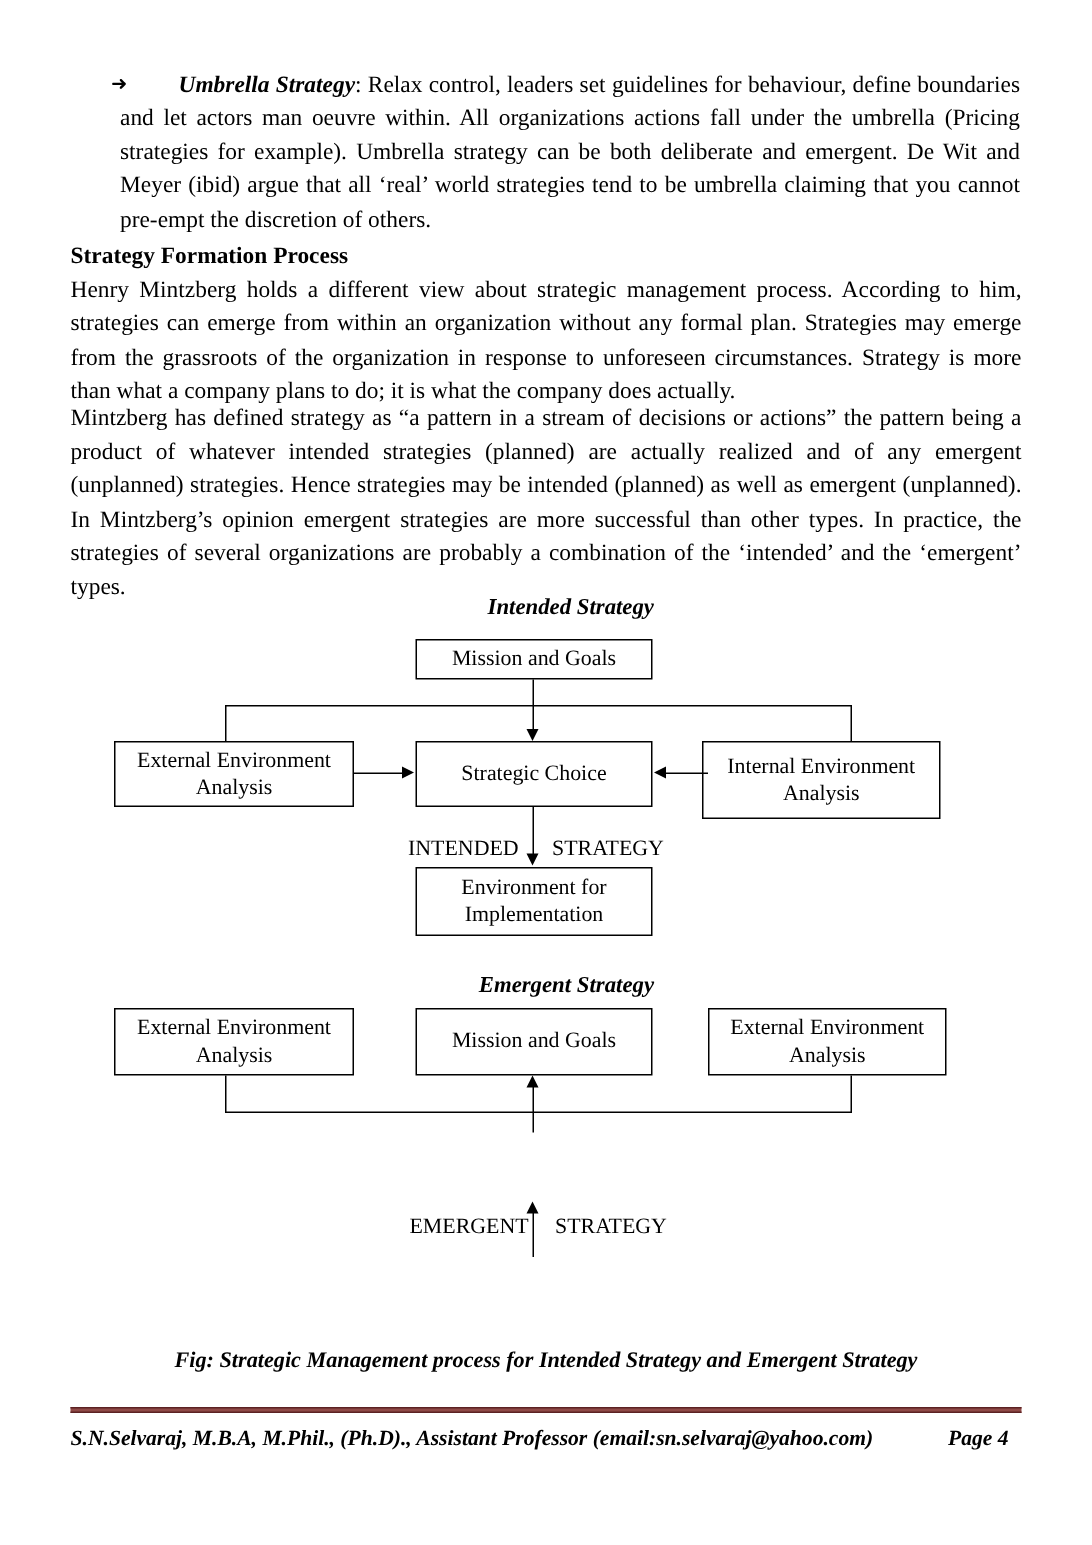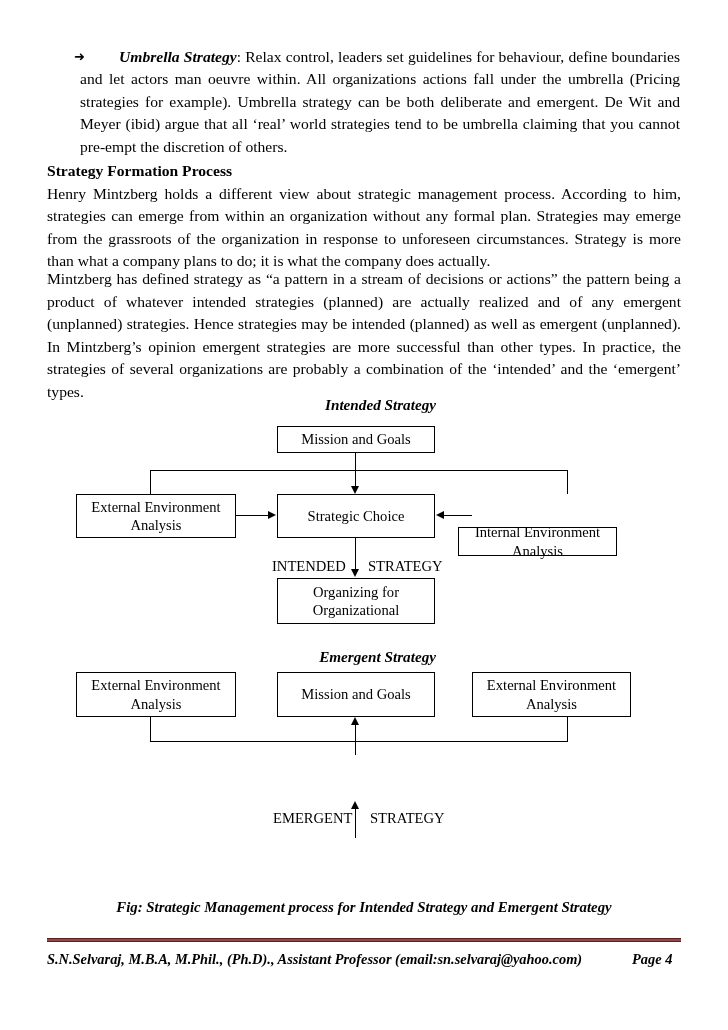--- a/index.html
+++ b/index.html
@@ -201,35 +201,35 @@
     <div class="arrow down" style="left:351px; top:486px;"></div>
 
     <div class="line-h" style="left:150px; top:470px; width:418px;"></div>
     <div class="line-v" style="left:150px; top:470px; height:24px;"></div>
     <div class="line-v" style="left:567px; top:470px; height:24px;"></div>
 
     <div class="nbox" style="left:76px; top:494px; width:160px; height:44px;">External Environment Analysis</div>
 
     <div class="nbox" style="left:277px; top:494px; width:158px; height:44px;">Strategic Choice</div>
 
-    <div class="nbox" style="left:458px; top:494px; width:159px; height:29px;margin-top:33px;">Internal Environment Analysis</div>
+    <div class="nbox" style="left:468px; top:494px; width:159px; height:52px;">Internal Environment Analysis</div>
 
     <div class="line-h" style="left:236px; top:515px; width:33px;"></div>
     <div class="arrow right" style="left:268px; top:511px;"></div>
 
     <div class="line-h" style="left:443px; top:515px; width:29px;"></div>
     <div class="arrow left" style="left:436px; top:511px;"></div>
 
     <div class="line-v" style="left:355px; top:538px; height:32px;"></div>
     <div class="arrow down" style="left:351px; top:569px;"></div>
 
     <span class="flowlabel" style="left:272px; top:558px;">INTENDED</span>
     <span class="flowlabel" style="left:368px; top:558px;">STRATEGY</span>
 
-    <div class="nbox" style="left:277px; top:578px; width:158px; height:46px;">Organizing for Organizational</div>
+    <div class="nbox" style="left:277px; top:578px; width:158px; height:46px;">Environment for Implementation</div>
 
     <div class="dtitle emergent">Emergent Strategy</div>
 
     <div class="nbox" style="left:76px; top:672px; width:160px; height:45px;">External Environment Analysis</div>
 
     <div class="nbox" style="left:277px; top:672px; width:158px; height:45px;">Mission and Goals</div>
 
     <div class="nbox" style="left:472px; top:672px; width:159px; height:45px;">External Environment Analysis</div>
 
     <div class="line-v" style="left:150px; top:717px; height:25px;"></div>

